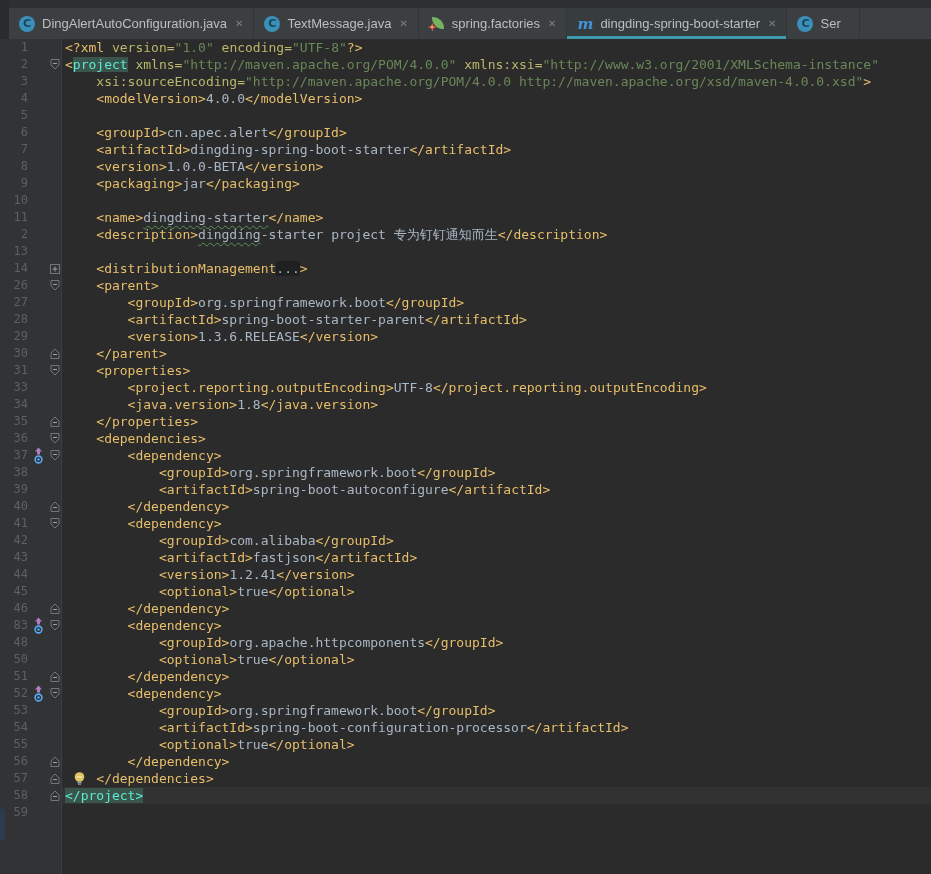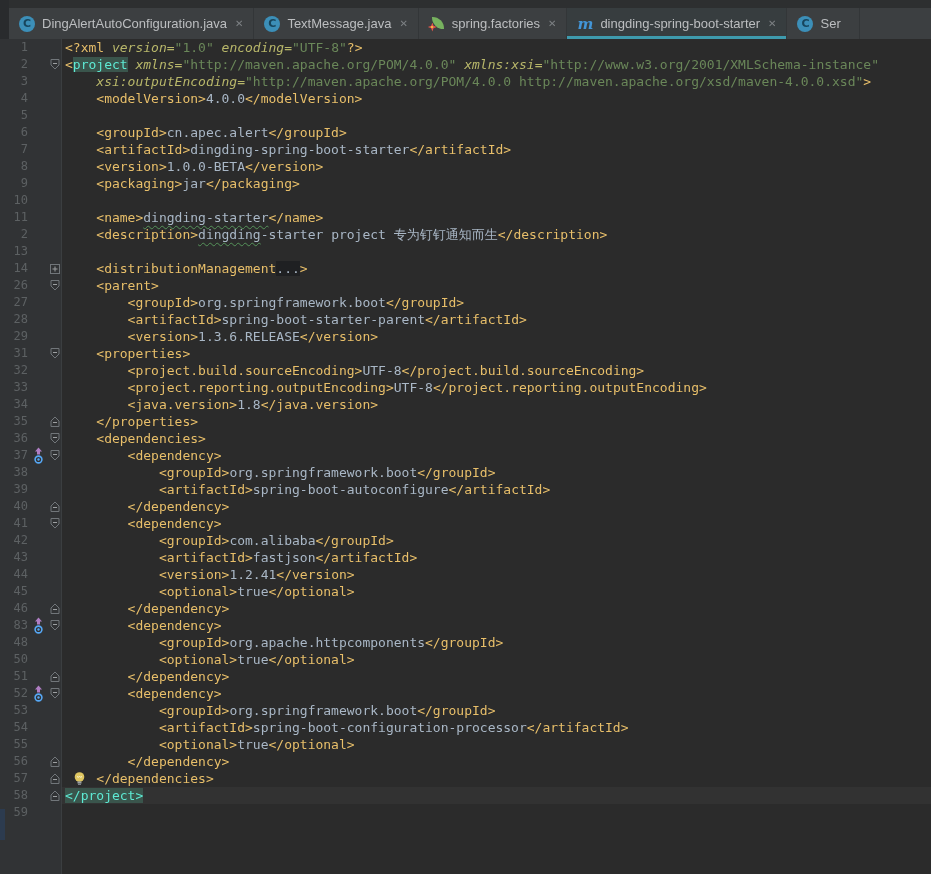--- a/index.html
+++ b/index.html
@@ -35,21 +35,21 @@
   .rows{position:absolute;left:0;top:0;width:931px;}
   .row{display:flex;height:17px;line-height:17px;}
   .g-num{width:30px;flex:none;text-align:right;padding-right:2px;box-sizing:border-box;
       color:#5d6163;font:12px/17px "DejaVu Sans Mono",monospace;}
   .g-dep{width:17px;flex:none;display:flex;align-items:center;justify-content:center;}
   .g-fold{width:15px;flex:none;display:flex;align-items:center;justify-content:center;}
   .code{flex:1;position:relative;padding-left:3px;white-space:pre;
       font:13px/17px "DejaVu Sans Mono",monospace;color:#a9b7c6;}
   .row.cur .code{background:#323232;}
   .seg-tag{color:#e8bf6a;}
-  .seg-attr{color:#b8b76a;font-style:italic;}
+  .seg-attr{color:#b8b76a;}
   .seg-str{color:#6a8759;}
   .seg-txt{color:#a9b7c6;}
   .seg-hl{color:#5eead4;background:#3a554c;}
   .seg-fold{color:#a9b7c6;background:#1f2022;}
   .seg-typo{color:#a9b7c6;text-decoration:underline;text-decoration-style:wavy;
       text-decoration-color:#55935a;text-decoration-thickness:1px;text-underline-offset:3px;}
   .bulb{position:absolute;left:11px;top:1px;}
   .left-strip{position:absolute;left:0;top:770px;width:5px;height:31px;background:#2c3b4f;}
 </style>
 </head>
@@ -107,21 +107,21 @@
               <path d="M1 .5 H9 V6 L5 10 L1 6 Z" fill="#313335" stroke="#71767a"></path>
               <line x1="3" y1="4.5" x2="7" y2="4.5" stroke="#9da0a2"></line>
             </svg>
           </span>
           <div class="code"><span class="seg-tag">&lt;</span><span class="seg-hl">project</span><span class="seg-attr"> xmlns=</span><span class="seg-str">"http://maven.apache.org/POM/4.0.0"</span><span class="seg-attr"> xmlns:xsi=</span><span class="seg-str">"http://www.w3.org/2001/XMLSchema-instance"</span></div>
         </div>
         <div class="row">
           <span class="g-num">3</span>
           <span class="g-dep"></span>
           <span class="g-fold"></span>
-          <div class="code"><span class="seg-attr">    xsi:outputEncoding=</span><span class="seg-str">"http://maven.apache.org/POM/4.0.0 http://maven.apache.org/xsd/maven-4.0.0.xsd"</span><span class="seg-tag">&gt;</span></div>
+          <div class="code"><span class="seg-attr">    xsi:sourceEncoding=</span><span class="seg-str">"http://maven.apache.org/POM/4.0.0 http://maven.apache.org/xsd/maven-4.0.0.xsd"</span><span class="seg-tag">&gt;</span></div>
         </div>
         <div class="row">
           <span class="g-num">4</span>
           <span class="g-dep"></span>
           <span class="g-fold"></span>
           <div class="code"><span class="seg-tag">    &lt;modelVersion&gt;</span><span class="seg-txt">4.0.0</span><span class="seg-tag">&lt;/modelVersion&gt;</span></div>
         </div>
         <div class="row">
           <span class="g-num">5</span>
           <span class="g-dep"></span>
@@ -211,35 +211,40 @@
           <span class="g-fold"></span>
           <div class="code"><span class="seg-tag">        &lt;artifactId&gt;</span><span class="seg-txt">spring-boot-starter-parent</span><span class="seg-tag">&lt;/artifactId&gt;</span></div>
         </div>
         <div class="row">
           <span class="g-num">29</span>
           <span class="g-dep"></span>
           <span class="g-fold"></span>
           <div class="code"><span class="seg-tag">        &lt;version&gt;</span><span class="seg-txt">1.3.6.RELEASE</span><span class="seg-tag">&lt;/version&gt;</span></div>
         </div>
         <div class="row">
+          <span class="g-num">30</span>
+          <span class="g-dep"></span>
+          <span class="g-fold">
+            <svg width="10" height="11" viewBox="0 0 10 11">
+              <path d="M1 10.5 H9 V5 L5 1 L1 5 Z" fill="#313335" stroke="#71767a"></path>
+              <line x1="3" y1="6.5" x2="7" y2="6.5" stroke="#9da0a2"></line>
+            </svg>
+          </span>
+          <div class="code"><span class="seg-tag">    &lt;/parent&gt;</span></div>
+        </div>
+        <div class="row">
           <span class="g-num">31</span>
           <span class="g-dep"></span>
           <span class="g-fold">
             <svg width="10" height="11" viewBox="0 0 10 11">
               <path d="M1 .5 H9 V6 L5 10 L1 6 Z" fill="#313335" stroke="#71767a"></path>
               <line x1="3" y1="4.5" x2="7" y2="4.5" stroke="#9da0a2"></line>
             </svg>
           </span>
           <div class="code"><span class="seg-tag">    &lt;properties&gt;</span></div>
-        </div>
-        <div class="row">
-          <span class="g-num">32</span>
-          <span class="g-dep"></span>
-          <span class="g-fold"></span>
-          <div class="code"><span class="seg-tag">        &lt;project.build.sourceEncoding&gt;</span><span class="seg-txt">UTF-8</span><span class="seg-tag">&lt;/project.build.sourceEncoding&gt;</span></div>
         </div>
         <div class="row">
           <span class="g-num">33</span>
           <span class="g-dep"></span>
           <span class="g-fold"></span>
           <div class="code"><span class="seg-tag">        &lt;project.reporting.outputEncoding&gt;</span><span class="seg-txt">UTF-8</span><span class="seg-tag">&lt;/project.reporting.outputEncoding&gt;</span></div>
         </div>
         <div class="row">
           <span class="g-num">34</span>
           <span class="g-dep"></span>

